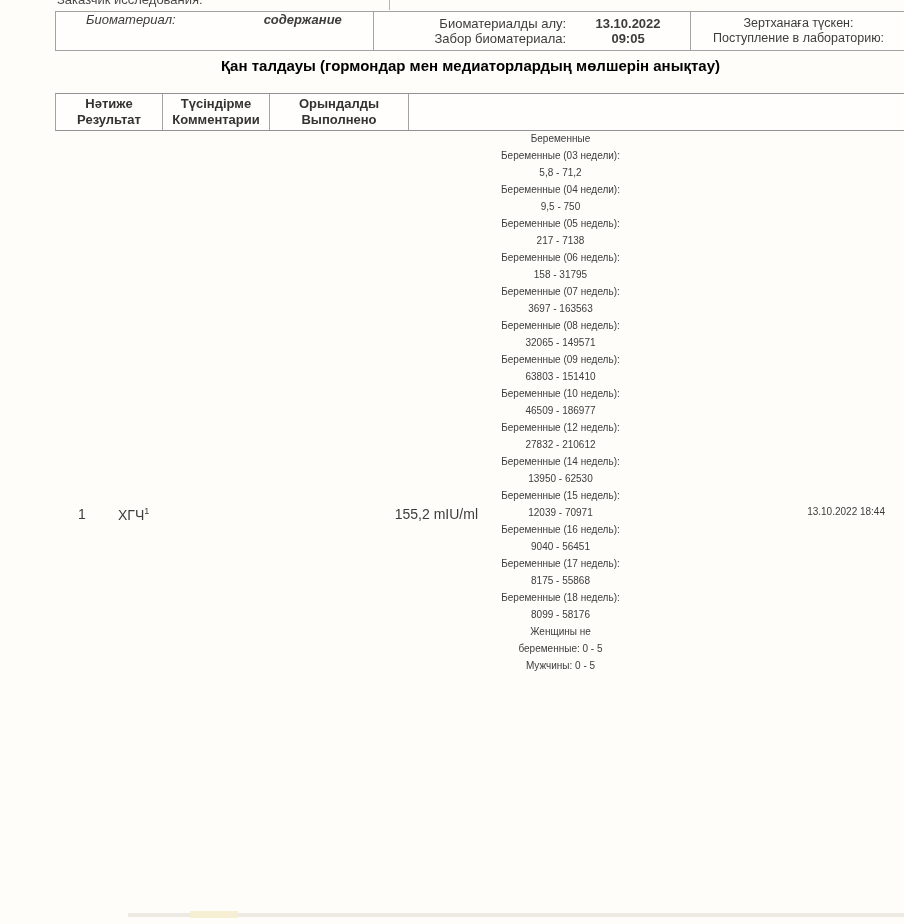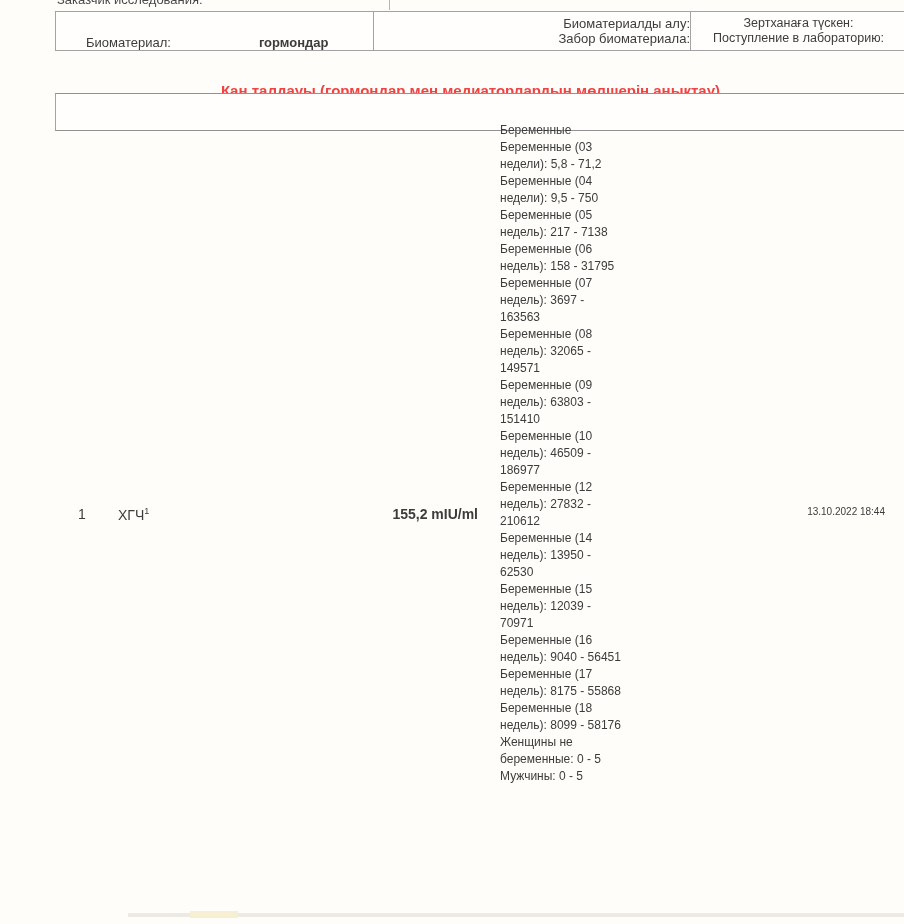--- a/index.html
+++ b/index.html
@@ -17,96 +17,106 @@
   
   .top-cut { position: absolute; left: 57px; top: 0; height: 8px; width: 400px; overflow: hidden; }
   .top-cut span { display: block; font-size: 13px; margin-top: -8px; color: #4a4a4a; }
   .top-cut-border { position: absolute; left: 389px; top: 0; width: 1px; height: 10px; background: #b5b5b5; }
 
   
   .spec-table {
     position: absolute; left: 55px; top: 11px; width: 852px; height: 40px;
     border: 1px solid #a3a3a3; display: flex; align-items: stretch; background: #fffefc;
   }
-  .spec-c1 { width: 317px; display: flex; align-items: flex-end; }
+  .spec-c1 { width: 317px; display: flex; align-items: flex-start; font-style: italic; }
   .spec-c1 .lbl { font-size: 13px; margin-left: 30px; }
   .spec-c1 .val { font-size: 13px; font-weight: bold; margin-left: 88px; }
   .spec-c2 { width: 317px; border-left: 1px solid #a3a3a3; display: flex; align-items: center; }
   .spec-c2 .lbls { flex: 1.55; text-align: right; font-size: 13px; line-height: 15px; }
   .spec-c2 .dt { flex: 1; text-align: center; font-size: 13px; font-weight: bold; line-height: 15px; }
   .spec-c3 {
     flex: 1; border-left: 1px solid #a3a3a3; display: flex; flex-direction: column;
     align-items: center; justify-content: center; text-align: center;
     font-size: 12.5px; line-height: 15px;
   }
 
   
   .title { position: absolute; left: 37px; top: 56px; width: 867px; text-align: center;
-           font-weight: bold; font-size: 15px; line-height: 20px; color: #ef4444; margin-top: 25px; }
+           font-weight: bold; font-size: 15px; line-height: 20px; color: #000000; }
 
   
   .res-header {
     position: absolute; left: 55px; top: 93px; width: 852px; height: 38px;
     border-top: 1px solid #919191; border-bottom: 1px solid #919191; border-left: 1px solid #a3a3a3;
     display: flex; background: #fffefc;
   }
   .hc {
     border-right: 1px solid #a3a3a3; display: flex; align-items: center; justify-content: center;
     text-align: center; font-size: 13px; font-weight: bold; line-height: 16px;
     white-space: pre-line; color: #333333;
   }
   .hc1 { width: 351px; } .hc2 { width: 107px; } .hc3 { width: 127px; }
   .hc4 { width: 107px; } .hc5 { width: 139px; } .hc6 { flex: 1; border-right: none; }
 
   
   .row-num    { position: absolute; left: 78px;  top: 506px; font-size: 14px; }
   .row-comp   { position: absolute; left: 118px; top: 506px; font-size: 14px; }
   .row-comp sup { font-size: 9px; }
-  .row-result { position: absolute; left: 368px; top: 506px; width: 110px; text-align: right; font-size: 14px; font-weight: bold; }
-  .row-ref    { position: absolute; left: 500px; top: 122px; width: 121px; 
-                font-size: 12px; line-height: 17px; white-space: pre-line; }
+  .row-result { position: absolute; left: 368px; top: 506px; width: 110px; text-align: right; font-size: 14px; }
+  .row-ref    { position: absolute; left: 500px; top: 130px; width: 121px; text-align: center;
+                font-size: 10px; line-height: 17px; white-space: pre-line; }
   .row-comment{ position: absolute; left: 641px; top: 506px; width: 105px; text-align: center; font-size: 14px; }
   .row-done   { position: absolute; left: 747px; top: 506px; width: 138px; text-align: right; font-size: 10px; }
 
   
   .cut-line { position: absolute; left: 128px; top: 913px; width: 778px; height: 4px; background: #eceae2; }
   .cut-line-tint { position: absolute; left: 190px; top: 911px; width: 48px; height: 7px; background: #f6efd4; }
 </style>
 </head>
 <body>
 
 <div class="page">
 
   <div class="top-cut">
     <span>Заказчик исследования:</span>
   </div>
   <div class="top-cut-border"></div>
 
   <div class="spec-table">
     <div class="spec-c1">
       <span class="lbl">Биоматериал:</span>
-      <span class="val">гормондар</span>
+      <span class="val">содержание</span>
     </div>
     <div class="spec-c2">
       <div class="lbls">
         <div>Биоматериалды алу:</div>
         <div>Забор биоматериала:</div>
+      </div>
+      <div class="dt">
+        <div>13.10.2022</div>
+        <div>09:05</div>
       </div>
     </div>
     <div class="spec-c3">
       <div>Зертханаға түскен:</div>
       <div>Поступление в лабораторию:</div>
     </div>
   </div>
 
   <div class="title">
     <div class="t1">Қан талдауы (гормондар мен медиаторлардың мөлшерін анықтау)</div>
   </div>
 
   <div class="res-header">
+    <div class="hc hc2">Нәтиже
+Результат</div>
+    <div class="hc hc4">Түсіндірме
+Комментарии</div>
+    <div class="hc hc5">Орындалды
+Выполнено</div>
     <div class="hc hc6"></div>
   </div>
 
   <div class="row-num">1</div>
 
   <div class="row-comp"><span>ХГЧ</span><sup>1</sup></div>
 
   <div class="row-result">155,2 mIU/ml</div>
 
   <div class="row-ref">Беременные

